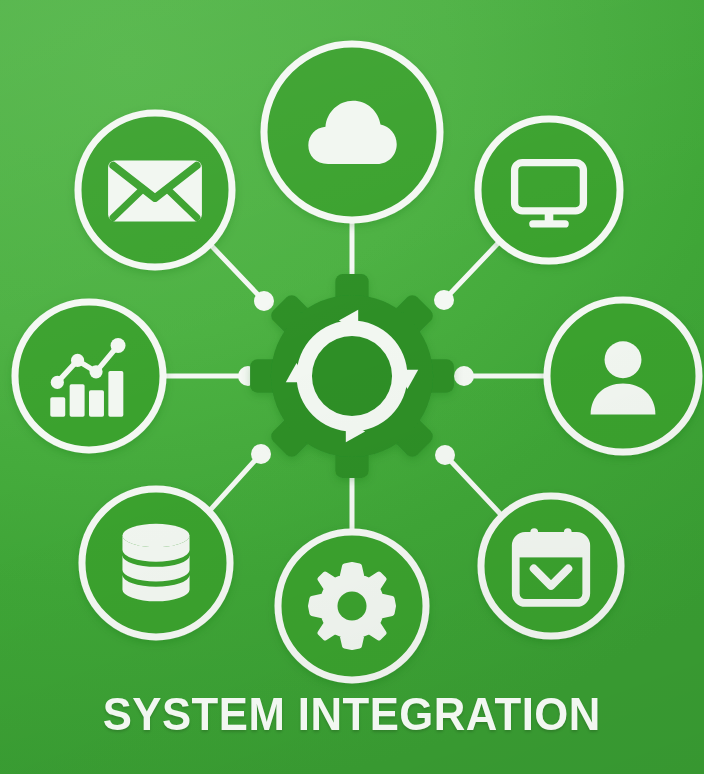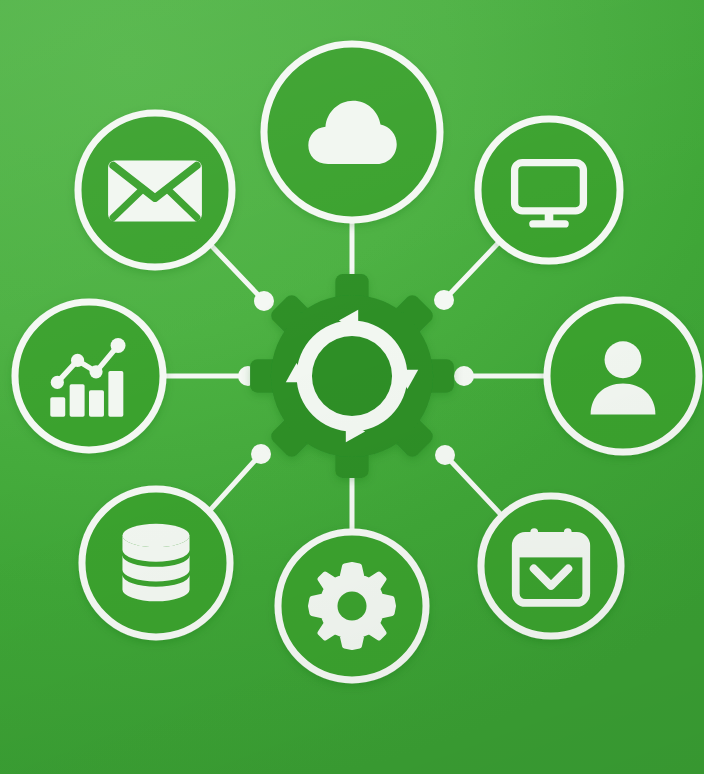--- a/index.html
+++ b/index.html
@@ -234,13 +234,16 @@
     </g>
 
     <g filter="url(#softshadow)">
       <circle cx="155" cy="190" r="77" fill="#3aa22e" stroke="#f4f8f3" stroke-width="7"></circle>
       <use href="#sym-envelope" x="104" y="140" width="102" height="102"></use>
     </g>
   </svg>
 
   <div id="bg-vignette"></div>
 
+  <div id="title-wrap">
+    <span id="title-text">SYSTEM INTEGRATION</span>
+  </div>
 </div>
 
 </body></html>

